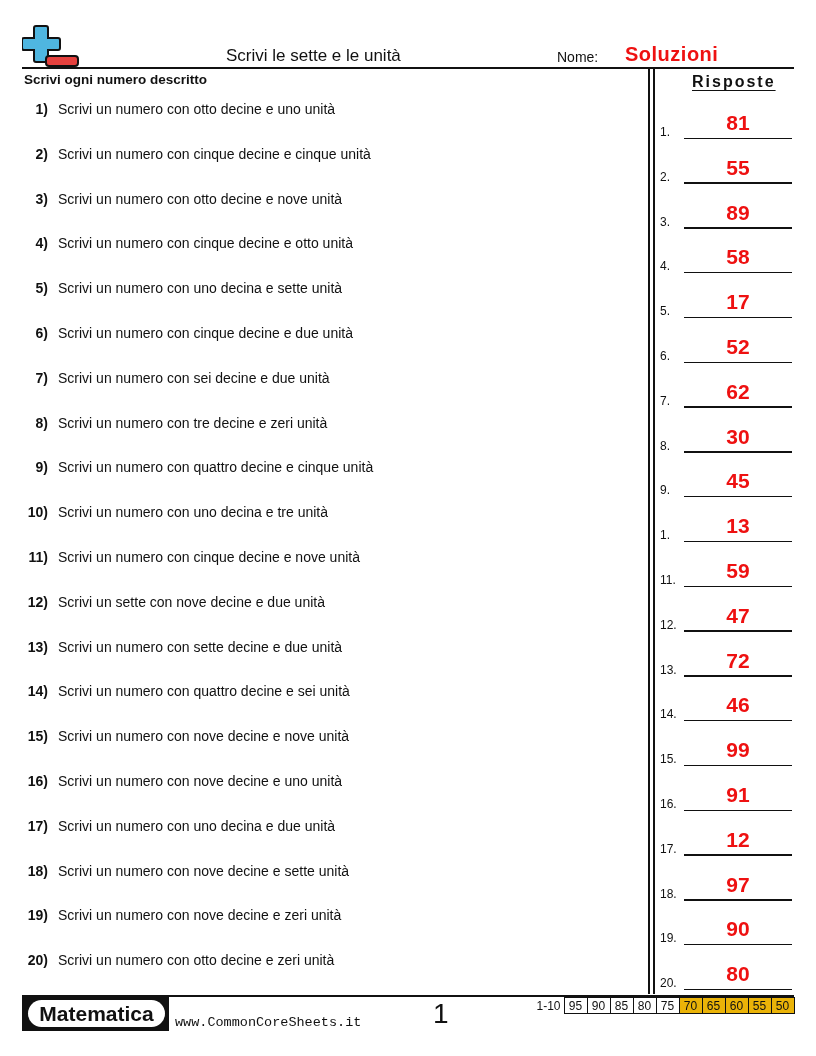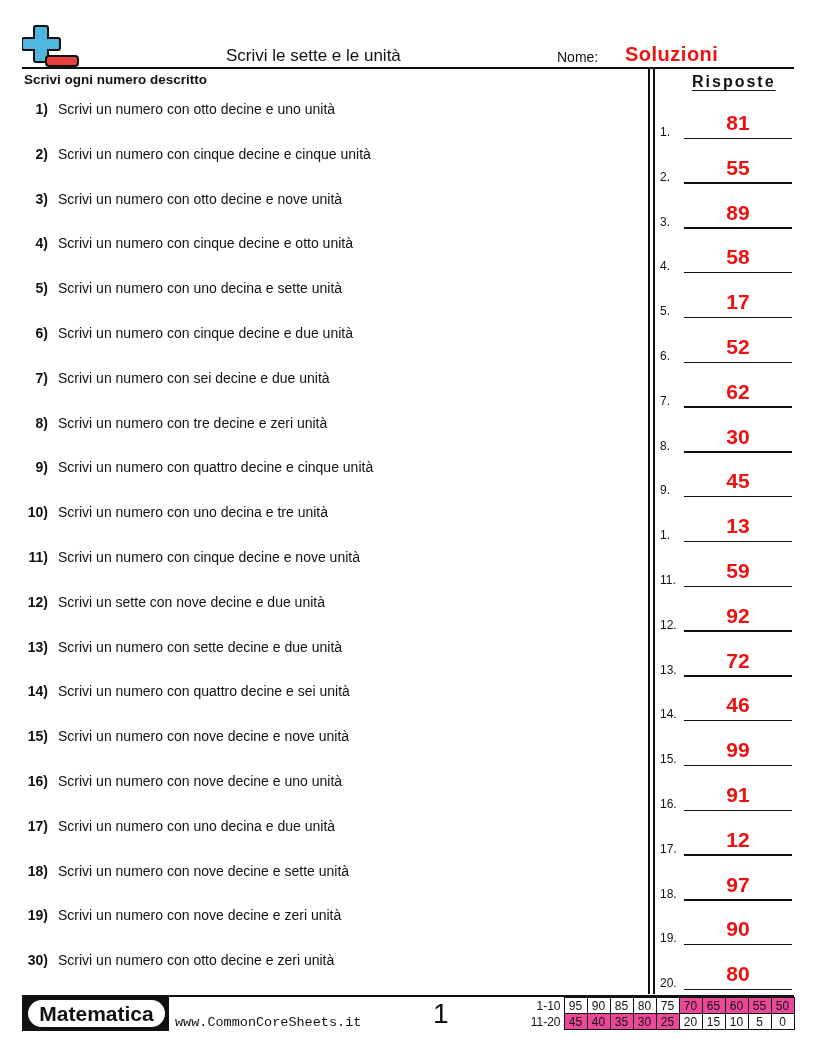--- a/index.html
+++ b/index.html
@@ -31,21 +31,21 @@
 
   .footer-line { position: absolute; left: 22px; top: 995px; width: 772px; height: 1.5px; background: #111; }
   .brand-box { position: absolute; left: 22px; top: 996px; width: 147px; height: 35px; background: #111; }
   .brand-pill { position: absolute; left: 28px; top: 1000px; width: 137px; height: 27px; background: #fff; border-radius: 14px; font-size: 21px; font-weight: bold; text-align: center; line-height: 27px; }
   .site { position: absolute; left: 175px; top: 1015px; font-size: 13.5px; font-family: Liberation Mono, monospace; }
   .page-num { position: absolute; left: 433px; top: 998px; font-size: 28px; }
 
   .score { position: absolute; left: 524px; top: 997px; border-collapse: collapse; font-size: 12px; }
   .score td { height: 16px; text-align: center; border: 1px solid #111; padding: 0 2px; min-width: 23px; width: 23px; }
   .score td.lbl { border: none; text-align: right; width: 40px; padding-right: 3px; }
-  .score td.hl { background: #ec4899; }
+  .score td.hl { background: #eab308; }
 </style>
 </head>
 <body>
 
 <div class="logo">
   <svg width="58" height="44" viewBox="0 0 58 44">
     <path d="M14 2 h10 a2 2 0 0 1 2 2 v10 h10 a2 2 0 0 1 2 2 v8 a2 2 0 0 1 -2 2 h-10 v10 a2 2 0 0 1 -2 2 h-10 a2 2 0 0 1 -2 -2 v-10 h-10 a2 2 0 0 1 -2 -2 v-8 a2 2 0 0 1 2 -2 h10 v-10 a2 2 0 0 1 2 -2 z" fill="#4fb6e0" stroke="#111" stroke-width="2"></path>
     <rect x="24" y="32" width="32" height="10" rx="3" fill="#e5413e" stroke="#111" stroke-width="2"></rect>
   </svg>
 </div>
@@ -171,21 +171,21 @@
       <span class="text">Scrivi un numero con nove decine e sette unità</span>
     </div>
     <div class="q" style="top: 907.4px; width: 640px;">
       <span class="num-wrap">
         <span class="num">19)</span>
       </span>
       <span class="text">Scrivi un numero con nove decine e zeri unità</span>
     </div>
     <div class="q" style="top: 952.2px; width: 640px;">
       <span class="num-wrap">
-        <span class="num">30)</span>
+        <span class="num">20)</span>
       </span>
       <span class="text">Scrivi un numero con otto decine e zeri unità</span>
     </div>
   </div>
 <div id="answers">
     <div class="a" style="top: 115px;">
       <span class="anum">1.</span>
       <span class="aval">81</span>
       <span class="aline"></span>
     </div>
@@ -234,21 +234,21 @@
       <span class="aval">13</span>
       <span class="aline"></span>
     </div>
     <div class="a" style="top: 563px;">
       <span class="anum">11.</span>
       <span class="aval">59</span>
       <span class="aline"></span>
     </div>
     <div class="a" style="top: 607.8px;">
       <span class="anum">12.</span>
-      <span class="aval">92</span>
+      <span class="aval">47</span>
       <span class="aline"></span>
     </div>
     <div class="a" style="top: 652.6px;">
       <span class="anum">13.</span>
       <span class="aval">72</span>
       <span class="aline"></span>
     </div>
     <div class="a" style="top: 697.4px;">
       <span class="anum">14.</span>
       <span class="aval">46</span>
@@ -300,27 +300,14 @@
         <td class="">90</td>
         <td class="">85</td>
         <td class="">80</td>
         <td class="">75</td>
         <td class="hl">70</td>
         <td class="hl">65</td>
         <td class="hl">60</td>
         <td class="hl">55</td>
         <td class="hl">50</td>
       </tr>
-      <tr>
-        <td class="lbl">11-20</td>
-        <td class="hl">45</td>
-        <td class="hl">40</td>
-        <td class="hl">35</td>
-        <td class="hl">30</td>
-        <td class="hl">25</td>
-        <td class="">20</td>
-        <td class="">15</td>
-        <td class="">10</td>
-        <td class="">5</td>
-        <td class="">0</td>
-      </tr>
     </tbody>
 </table>
 
 </body></html>

